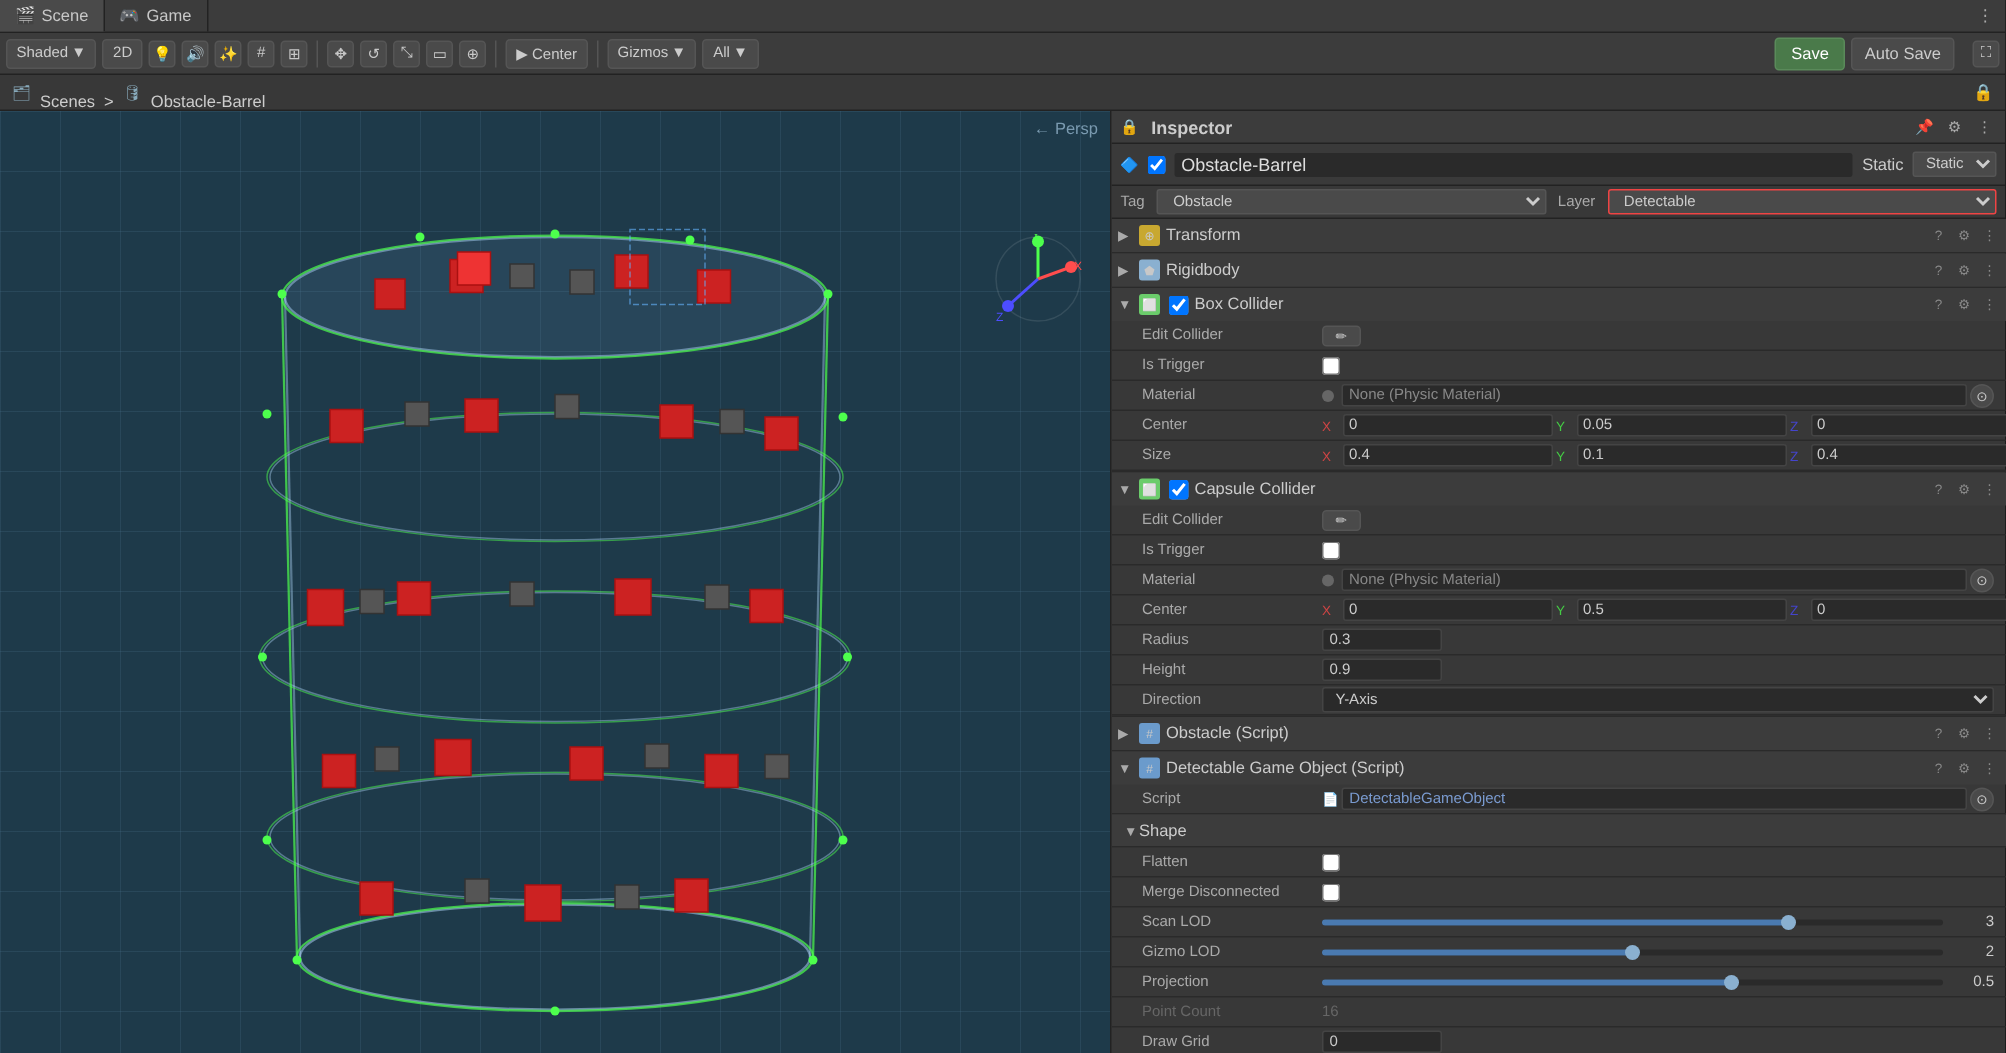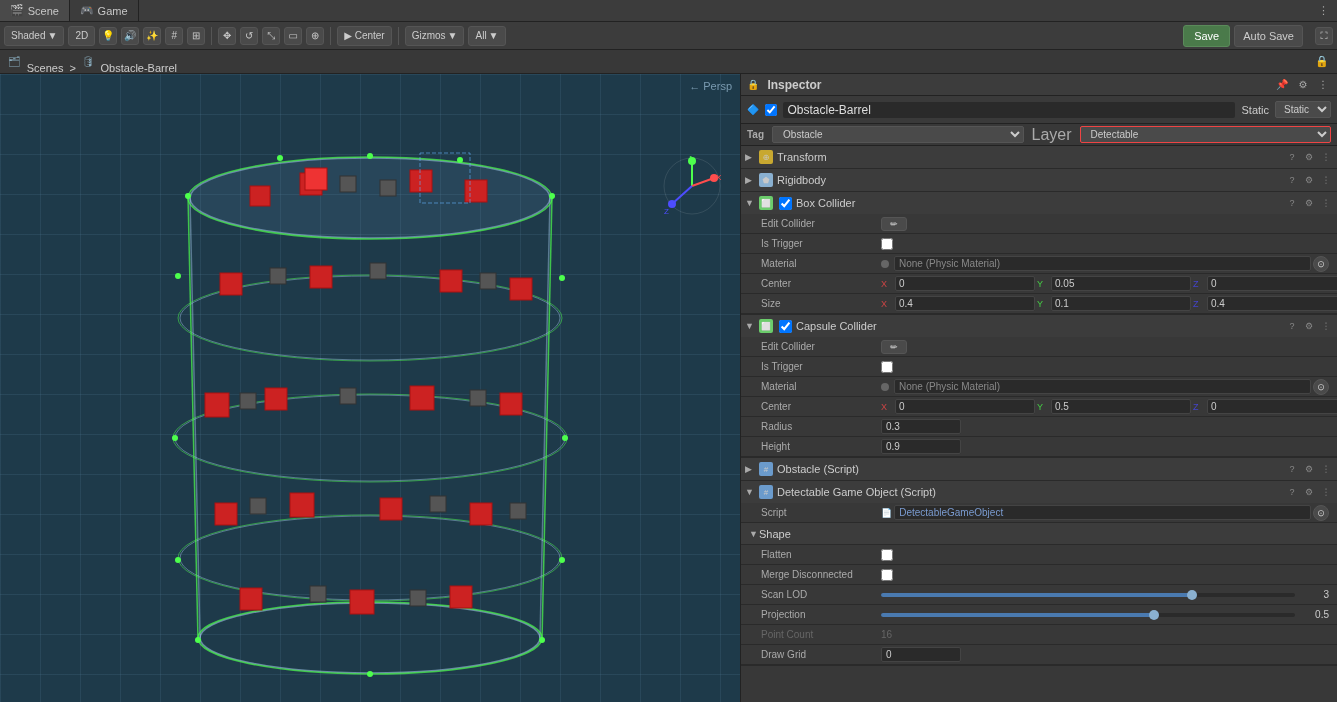--- a/index.html
+++ b/index.html
@@ -197,31 +197,31 @@
     .tag-layer-row {
       display: flex;
       align-items: center;
       height: 22px;
       padding: 0 6px;
       border-bottom: 1px solid #222;
       gap: 8px;
       flex-shrink: 0;
       background: #383838;
     }
-    .tag-label { font-size: 10px; color: #aaa; font-weight: bold; }
+    .tag-label { font-size: 10px; color: #aaa; }
     .tag-dropdown {
       background: #4a4a4a;
       border: 1px solid #555;
       color: #ccc;
       font-size: 10px;
       padding: 1px 6px;
       border-radius: 2px;
       flex: 1;
     }
-    .layer-label { font-size: 16px; color: #aaa; }
+    .layer-label { font-size: 10px; color: #aaa; }
     .layer-dropdown {
       background: #4a4a4a;
       border: 1px solid #ef4444;
       color: #ccc;
       font-size: 10px;
       padding: 1px 6px;
       border-radius: 2px;
       flex: 1;
     }
 
@@ -734,20 +734,28 @@
         <div class="prop-row">
           <span class="prop-label">Radius</span>
           <input class="prop-field" type="text" value="0.3" style="">
         </div>
 
         <div class="prop-row">
           <span class="prop-label">Height</span>
           <input class="prop-field" type="text" value="0.9" style="">
         </div>
 
+        <div class="prop-row">
+          <span class="prop-label">Direction</span>
+          <select class="direction-select">
+            <option>Y-Axis</option>
+            <option>X-Axis</option>
+            <option>Z-Axis</option>
+          </select>
+        </div>
       </div>
 
       <div class="component">
         <div class="component-header">
           <span class="collapse-arrow closed"></span>
           <span class="component-icon script">#</span>
           <span class="component-name">Obstacle (Script)</span>
           <div class="comp-icons">
             <span class="comp-icon-btn">?</span>
             <span class="comp-icon-btn">⚙</span>
@@ -796,20 +804,30 @@
           <span class="prop-label">Scan LOD</span>
           <div class="slider-container">
             <div class="slider-track">
               <div class="slider-fill" style="width: 75%;"></div>
               <div class="slider-thumb" style="left: 75%;"></div>
             </div>
             <span class="slider-value">3</span>
           </div>
         </div>
 
+        <div class="prop-row">
+          <span class="prop-label">Gizmo LOD</span>
+          <div class="slider-container">
+            <div class="slider-track">
+              <div class="slider-fill" style="width: 50%;"></div>
+              <div class="slider-thumb" style="left: 50%;"></div>
+            </div>
+            <span class="slider-value">2</span>
+          </div>
+        </div>
 
         <div class="prop-row">
           <span class="prop-label">Projection</span>
           <div class="slider-container">
             <div class="slider-track">
               <div class="slider-fill" style="width: 66%;"></div>
               <div class="slider-thumb" style="left: 66%;"></div>
             </div>
             <span class="slider-value">0.5</span>
           </div>

